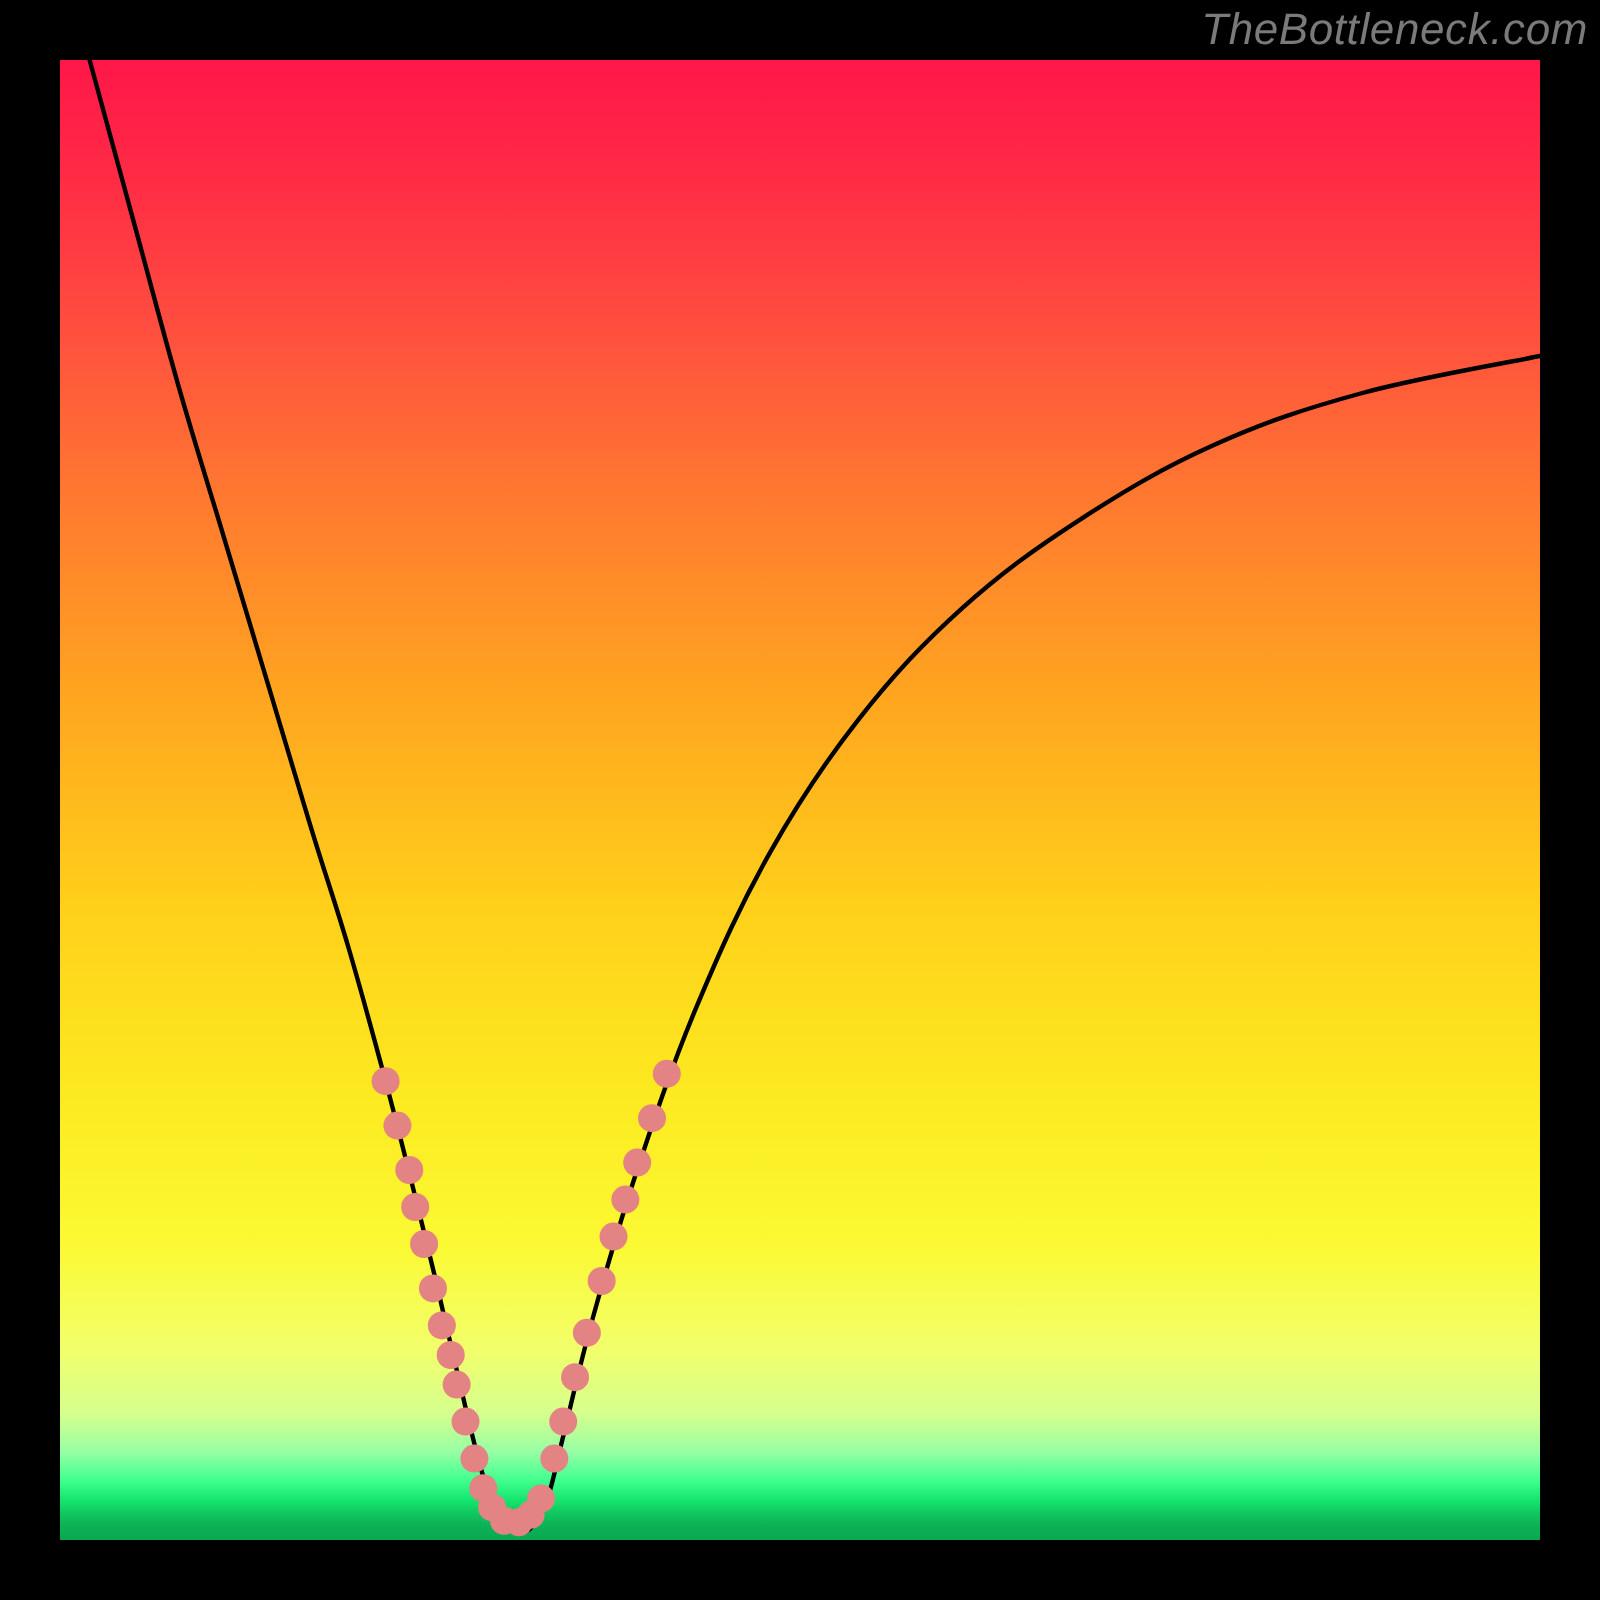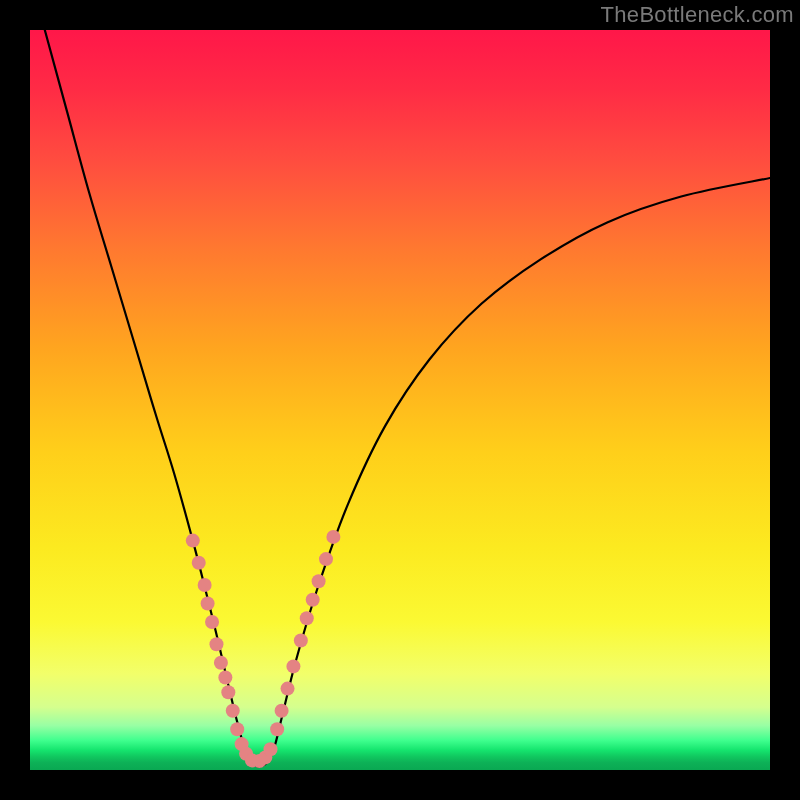--- a/index.html
+++ b/index.html
@@ -55,20 +55,21 @@
   }
   .watermark {
     position: absolute;
     top: 2px;
     right: 6px;
     font-size: 22px;
     color: #7a7a7a;
     font-weight: 400;
     letter-spacing: 0.3px;
     user-select: none;
+    font-style: italic;
   }
 </style>
 </head>
 <body>
 
 <div class="frame">
 
   <div class="plot">
     <svg class="curve" viewBox="0 0 740 740" preserveAspectRatio="none">
       <path id="curve-path" fill="none" stroke="#000" stroke-width="2.2" stroke-linecap="round" stroke-linejoin="round" d="M 14.80 0.00 C 18.80 14.65, 29.01 52.10, 37.00 81.40 C 44.99 110.70, 51.21 134.83, 59.20 162.80 C 67.19 190.77, 73.41 210.16, 81.40 236.80 C 89.39 263.44, 95.61 284.16, 103.60 310.80 C 111.59 337.44, 118.47 360.82, 125.80 384.80 C 133.13 408.78, 137.64 421.36, 144.30 444.00 C 150.96 466.64, 157.07 489.29, 162.80 510.60 C 168.53 531.91, 171.59 544.42, 176.12 562.40 C 180.65 580.38, 183.96 593.85, 187.96 610.50 C 191.96 627.15, 194.86 640.25, 198.32 654.90 C 201.78 669.55, 204.27 680.58, 207.20 691.90 C 210.13 703.22, 211.94 710.47, 214.60 717.80 C 217.26 725.13, 219.34 729.27, 222.00 732.60 C 224.66 735.93, 226.74 736.30, 229.40 736.30 C 232.06 736.30, 234.14 735.93, 236.80 732.60 C 239.46 729.27, 241.54 725.79, 244.20 717.80 C 246.86 709.81, 247.60 704.18, 251.60 688.20 C 255.60 672.22, 259.74 652.98, 266.40 629.00 C 273.06 605.02, 279.28 582.97, 288.60 555.00 C 297.92 527.03, 306.21 502.24, 318.20 473.60 C 330.19 444.96, 340.55 421.87, 355.20 395.90 C 369.85 369.93, 382.28 351.28, 399.60 329.30 C 416.92 307.32, 431.42 291.78, 451.40 273.80 C 471.38 255.82, 487.96 244.05, 510.60 229.40 C 533.24 214.75, 551.89 203.72, 577.20 192.40 C 602.51 181.08, 621.90 174.49, 651.20 166.50 C 680.50 158.51, 724.02 151.33, 740.00 148.00"></path>

